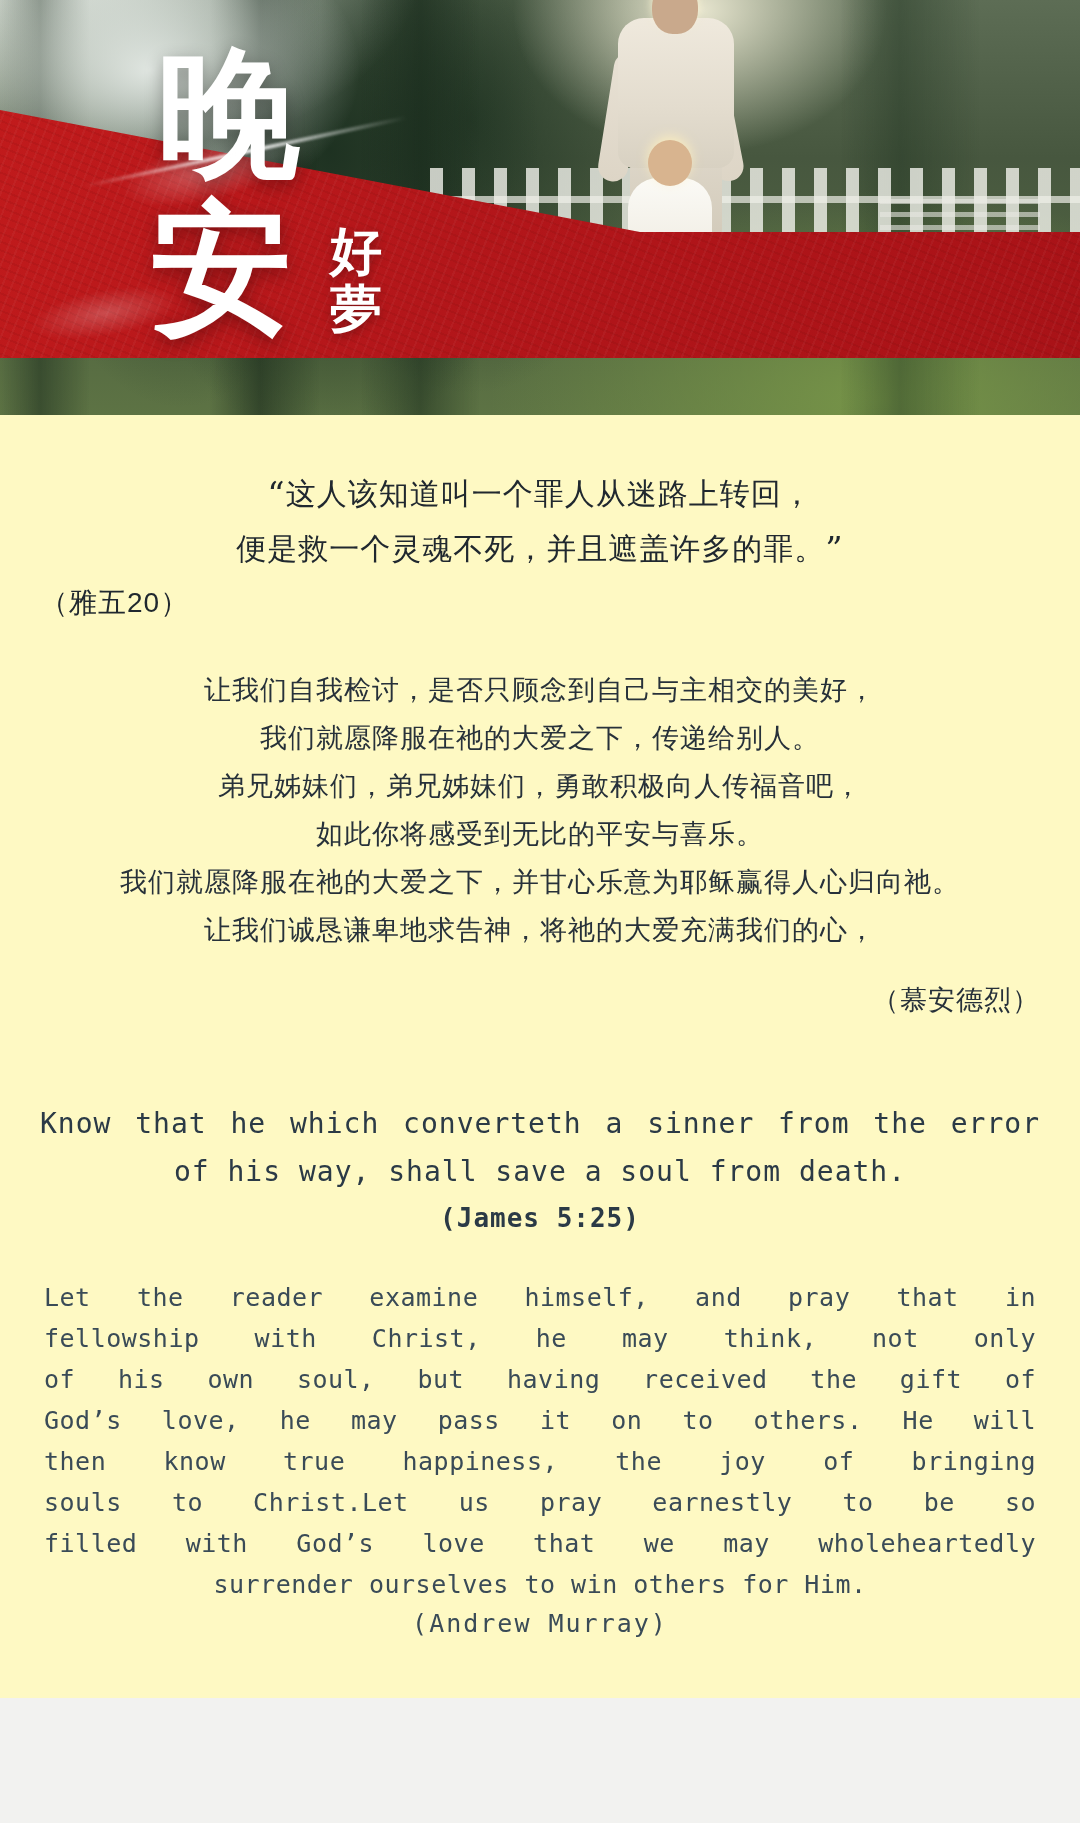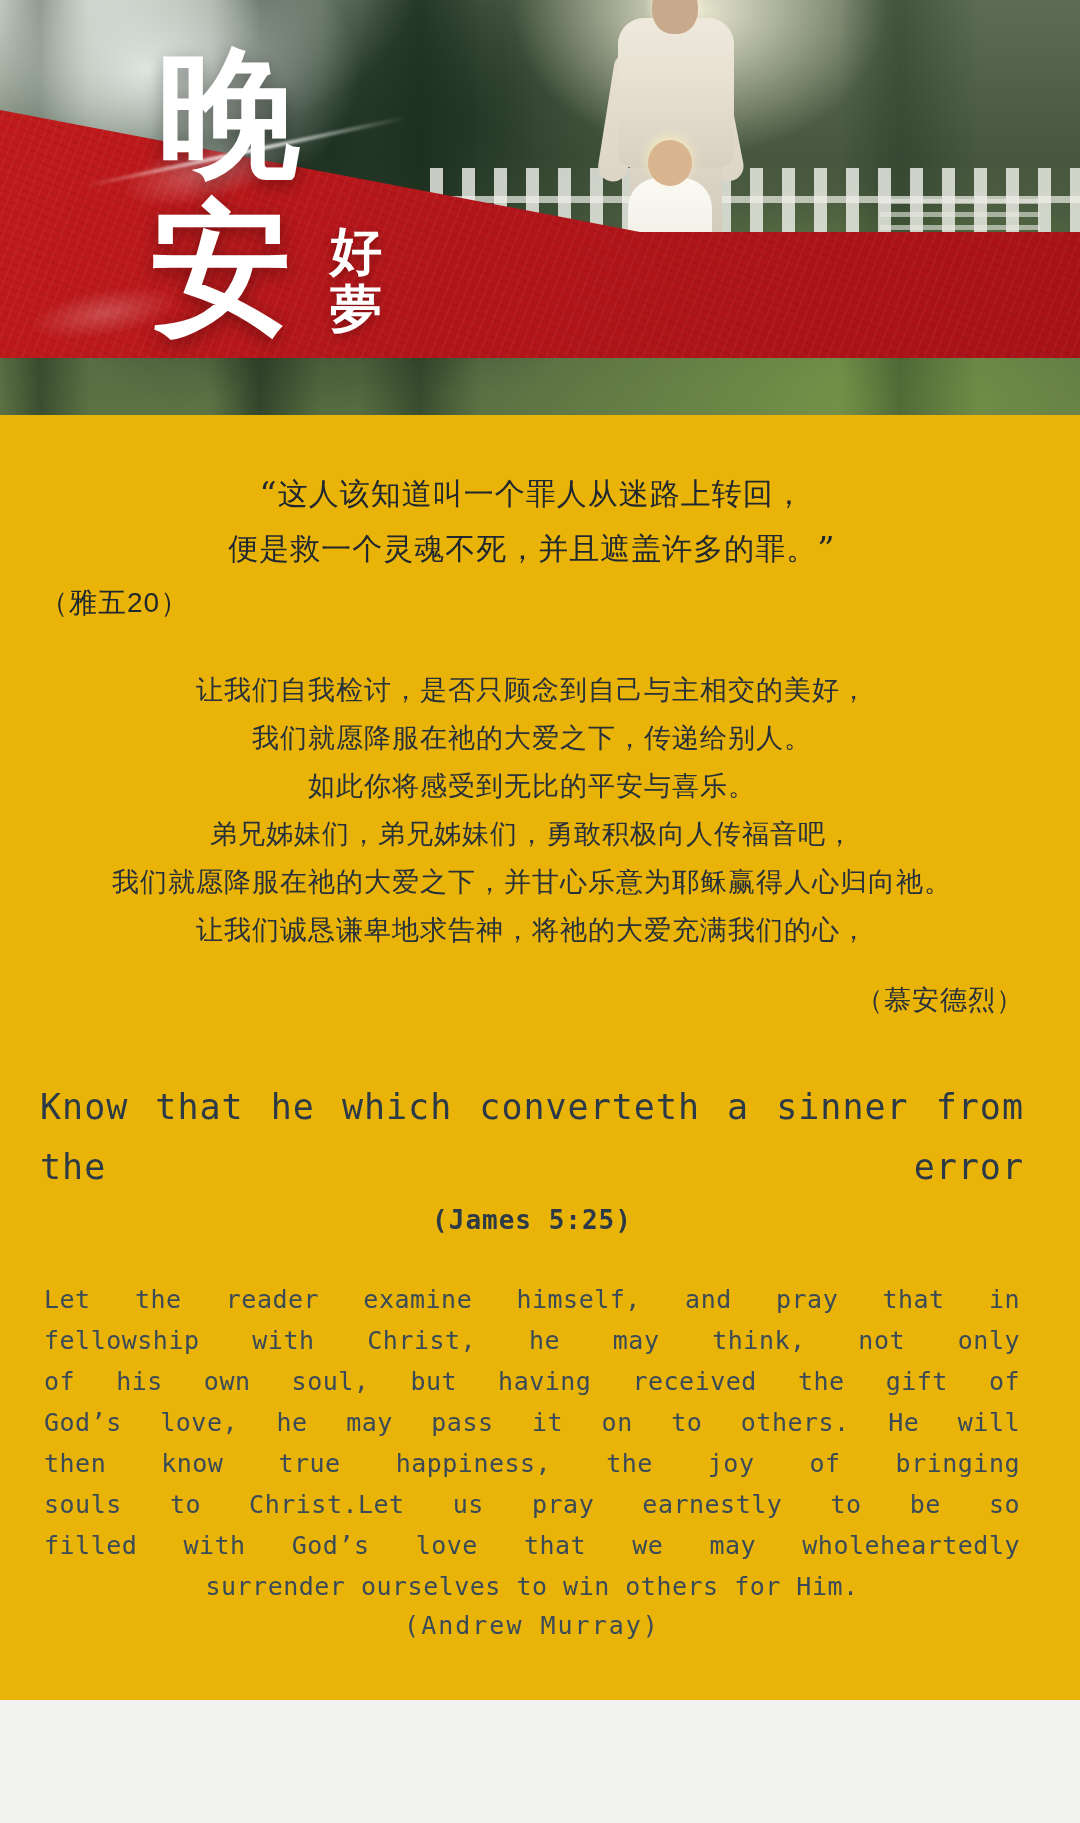--- a/index.html
+++ b/index.html
@@ -248,22 +248,22 @@
     height: 4px;
     background: linear-gradient(90deg, rgba(255,255,255,0), rgba(255,255,255,0.85), rgba(255,255,255,0));
     transform: rotate(-12deg);
     filter: blur(1px);
     z-index: 6;
   }
 
   
   .content {
     position: relative;
-    padding: 52px 56px 60px 40px;
-    background: #eab308;
+    padding: 52px 40px 60px 40px;
+    background: #fef9c3;
   }
 
   .verse {
     text-align: center;
     color: #20282f;
     font-family: "Liberation Sans", sans-serif;
     font-size: 30px;
     line-height: 1.62;
     font-weight: 500;
     letter-spacing: 1px;
@@ -292,24 +292,24 @@
   .cn-body p { margin: 0; }
   .cn-author {
     margin-top: 28px;
     text-align: right;
     font-size: 27px;
     letter-spacing: 1px;
     color: #27313a;
   }
 
   .en-verse {
-    margin-top: 60px;
+    margin-top: 82px;
     text-align: center;
     font-family: "DejaVu Sans Mono", "Liberation Mono", monospace;
-    font-size: 35px;
+    font-size: 28px;
     line-height: 1.7;
     color: #2b3a46;
     letter-spacing: 1px;
   }
   .en-verse .line-justify {
     text-align: justify;
     text-align-last: justify;
   }
   .en-ref {
     margin-top: 8px;
@@ -395,29 +395,30 @@
       </div>
       <div>
         <span>便是救一个灵魂不死，并且遮盖许多的罪。</span><span class="qm">”</span>
       </div>
     </div>
     <div class="verse-ref">（雅五20）</div>
 
     <div class="cn-body">
       <p>让我们自我检讨，是否只顾念到自己与主相交的美好，</p>
       <p>我们就愿降服在祂的大爱之下，传递给别人。</p>
+      <p>弟兄姊妹们，弟兄姊妹们，勇敢积极向人传福音吧，</p>
       <p>如此你将感受到无比的平安与喜乐。</p>
-      <p>弟兄姊妹们，弟兄姊妹们，勇敢积极向人传福音吧，</p>
       <p>我们就愿降服在祂的大爱之下，并甘心乐意为耶稣赢得人心归向祂。</p>
       <p>让我们诚恳谦卑地求告神，将祂的大爱充满我们的心，</p>
     </div>
     <div class="cn-author">（慕安德烈）</div>
 
     <div class="en-verse">
       <div class="line-justify">Know that he which converteth a sinner from the error</div>
+      <div>of his way, shall save a soul from death.</div>
     </div>
     <div class="en-ref">(James 5:25)</div>
 
     <div class="en-body">
       <div>Let the reader examine himself, and pray that in</div>
       <div>fellowship with Christ, he may think, not only</div>
       <div>of his own soul, but having received the gift of</div>
       <div>God’s love, he may pass it on to others. He will</div>
       <div>then know true happiness, the joy of bringing</div>
       <div>souls to Christ.Let us pray earnestly to be so</div>

